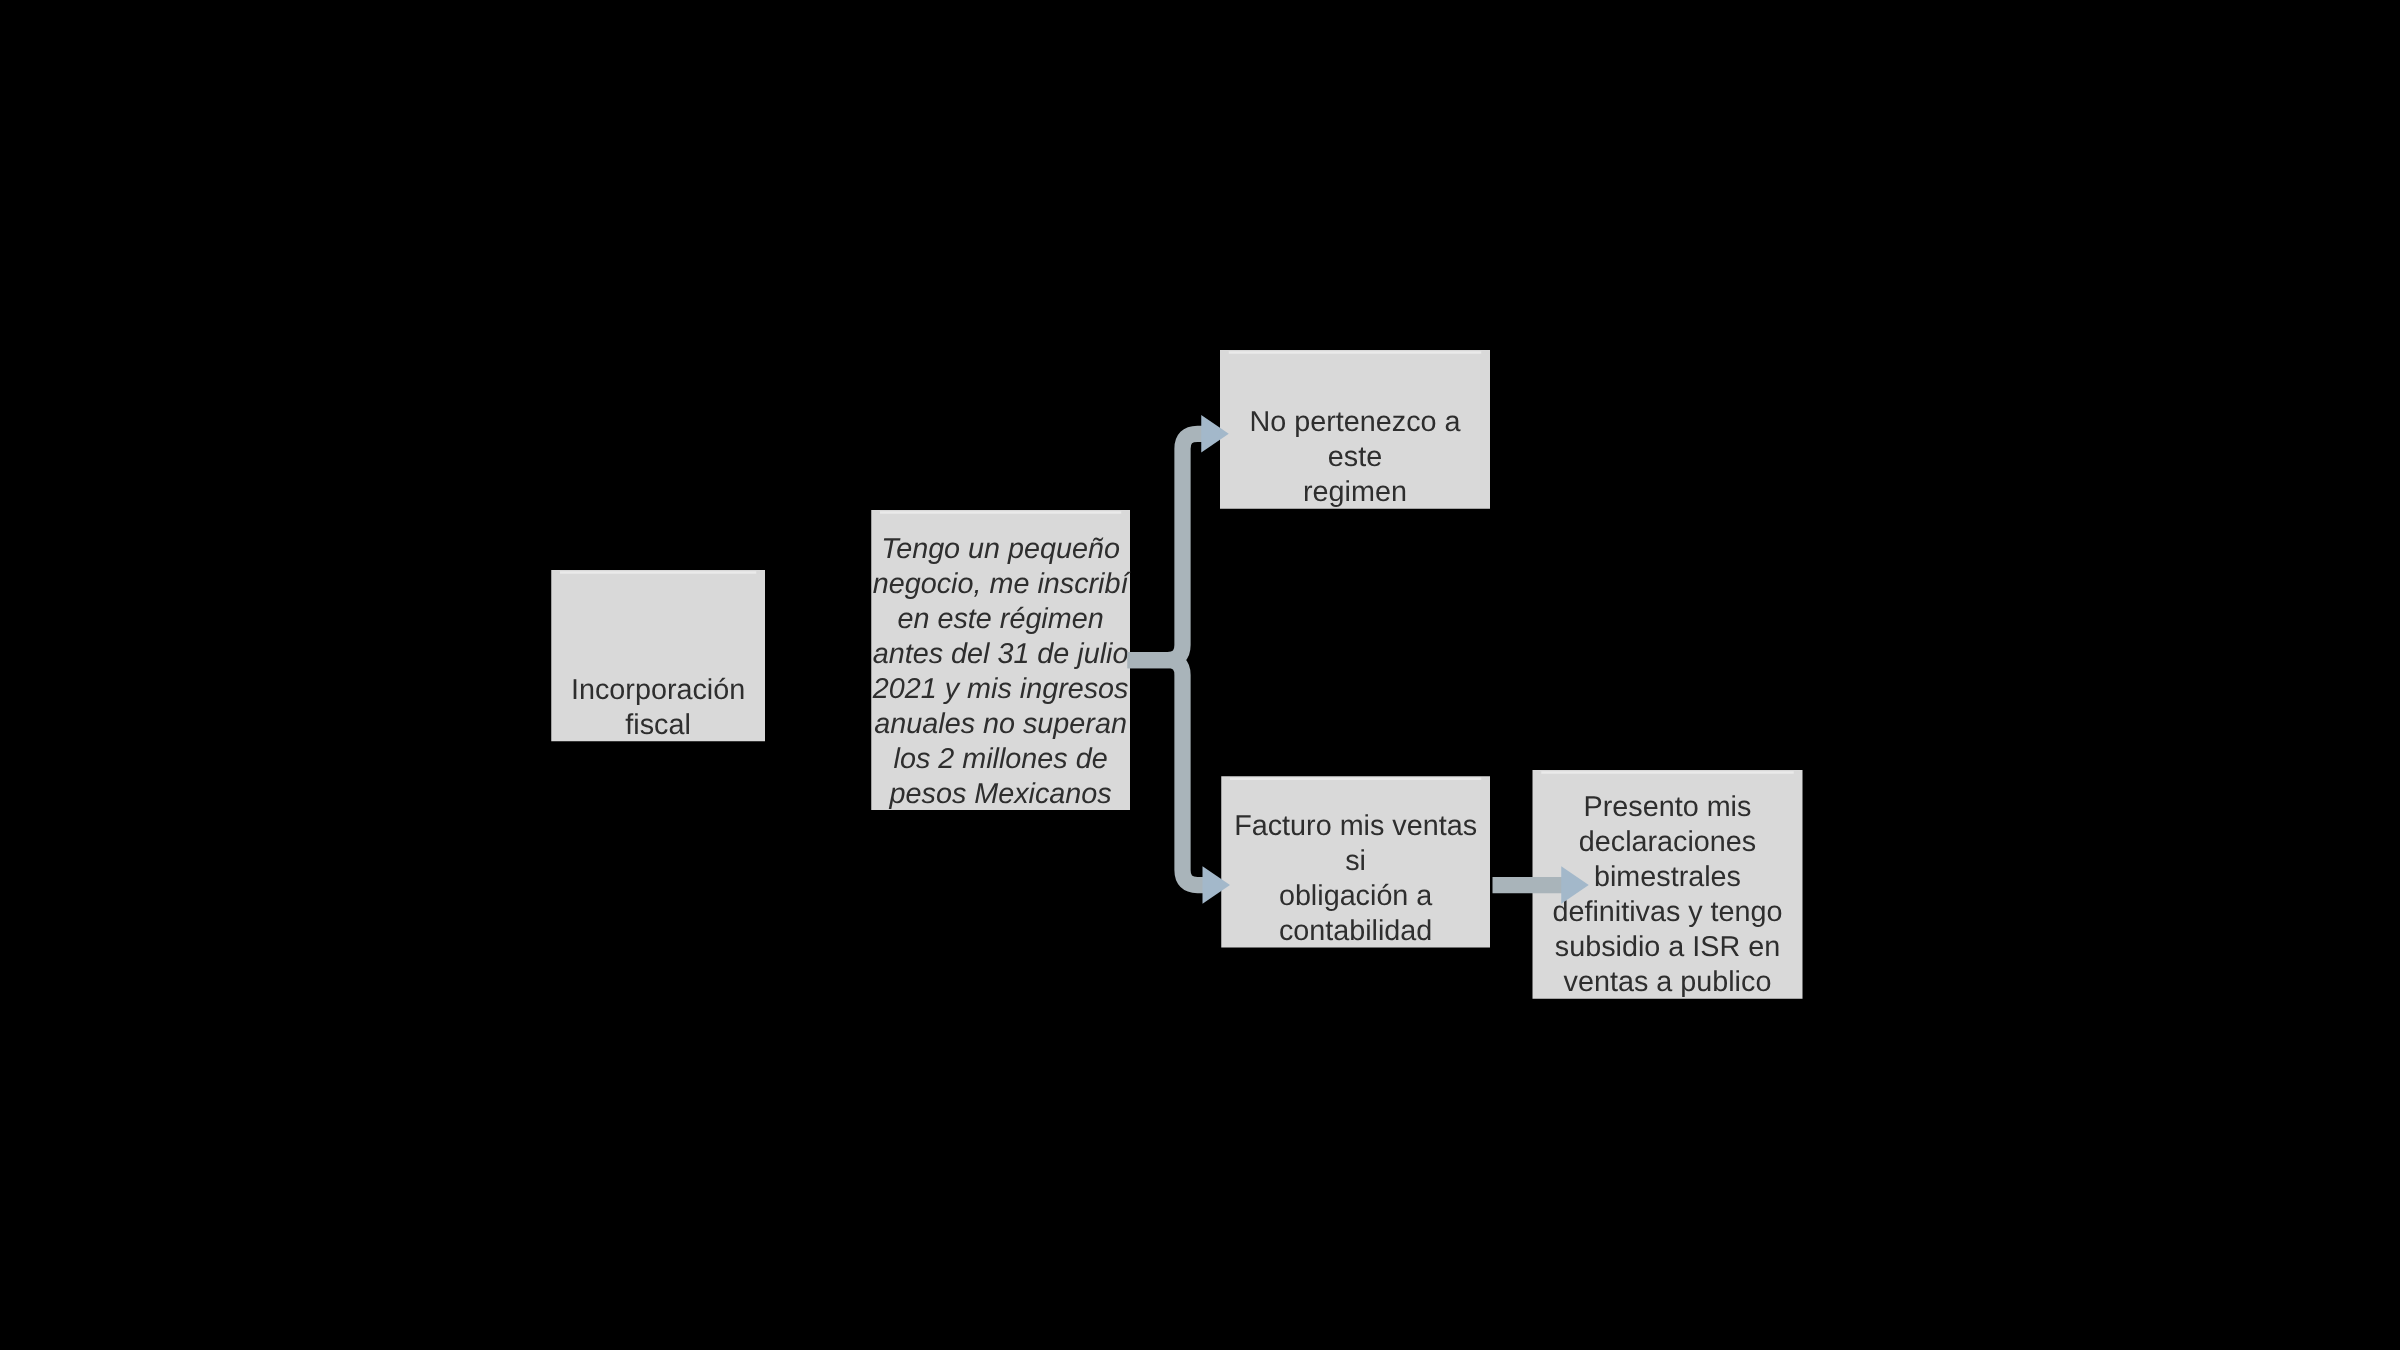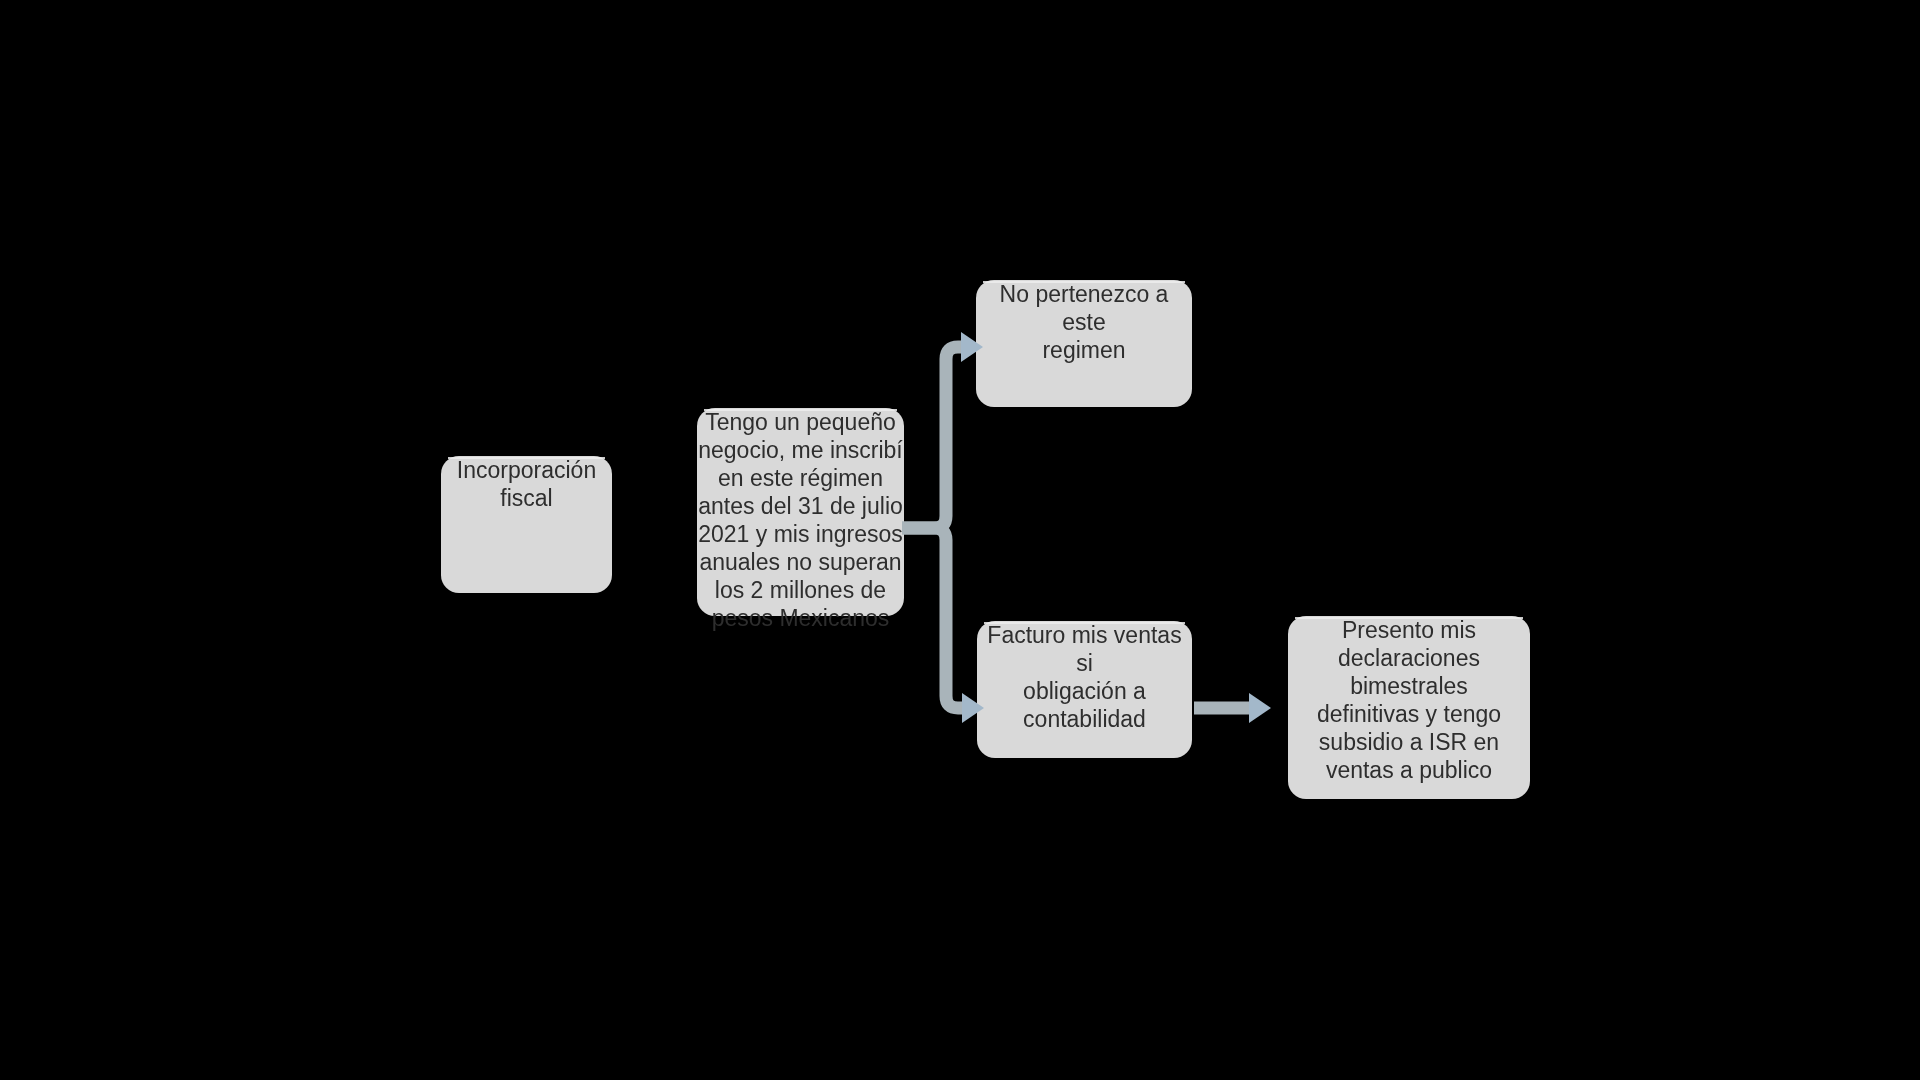--- a/index.html
+++ b/index.html
@@ -12,24 +12,23 @@
     width: 1920px;
     height: 1080px;
     background: #000000;
     overflow: hidden;
     font-family: "Liberation Sans", "DejaVu Sans", sans-serif;
   }
   .node {
     position: absolute;
     background: #d9d9d9;
     display: flex;
-    align-items: flex-start;
+    align-items: flex-end;
     justify-content: center;
     box-sizing: border-box;
-    border-radius: 18px;
   }
   
   .node::before {
     content: "";
     position: absolute;
     top: 1px;
     left: 7px;
     right: 7px;
     height: 2px;
     background: #ececec;
@@ -37,24 +36,24 @@
   }
   .node-label {
     white-space: pre-line;
     text-align: center;
     color: #2e2e2e;
     font-size: 23px;
     line-height: 28px;
   }
   
   #node-root          { left: 441px;  top: 456px; width: 171px; height: 137px; }
-  #node-condition     { left: 697px;  top: 408px; width: 207px; height: 208px; }
+  #node-condition     { left: 697px;  top: 408px; width: 207px; height: 240px; font-style: italic; }
   #node-no-regimen    { left: 976px;  top: 280px; width: 216px; height: 127px; }
   #node-facturo       { left: 977px;  top: 621px; width: 215px; height: 137px; }
-  #node-declaraciones { left: 1288px; top: 616px; width: 242px; height: 183px; }
+  #node-declaraciones { left: 1226px; top: 616px; width: 216px; height: 183px; }
 
   .edges {
     position: absolute;
     left: 0;
     top: 0;
     pointer-events: none;
   }
 </style>
 </head>
 <body>

